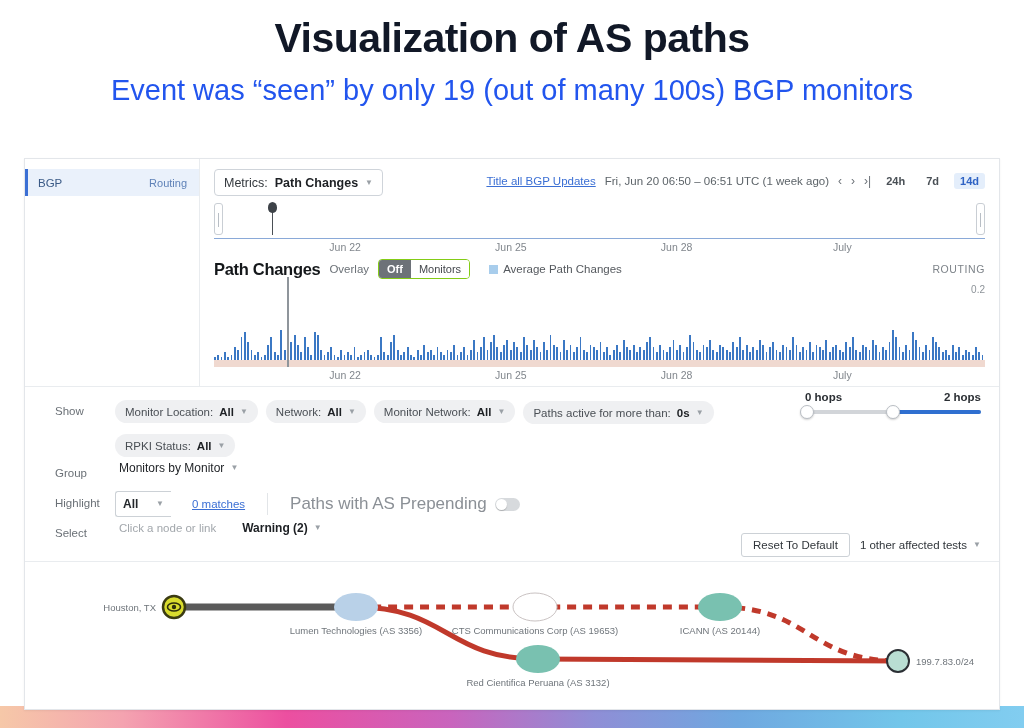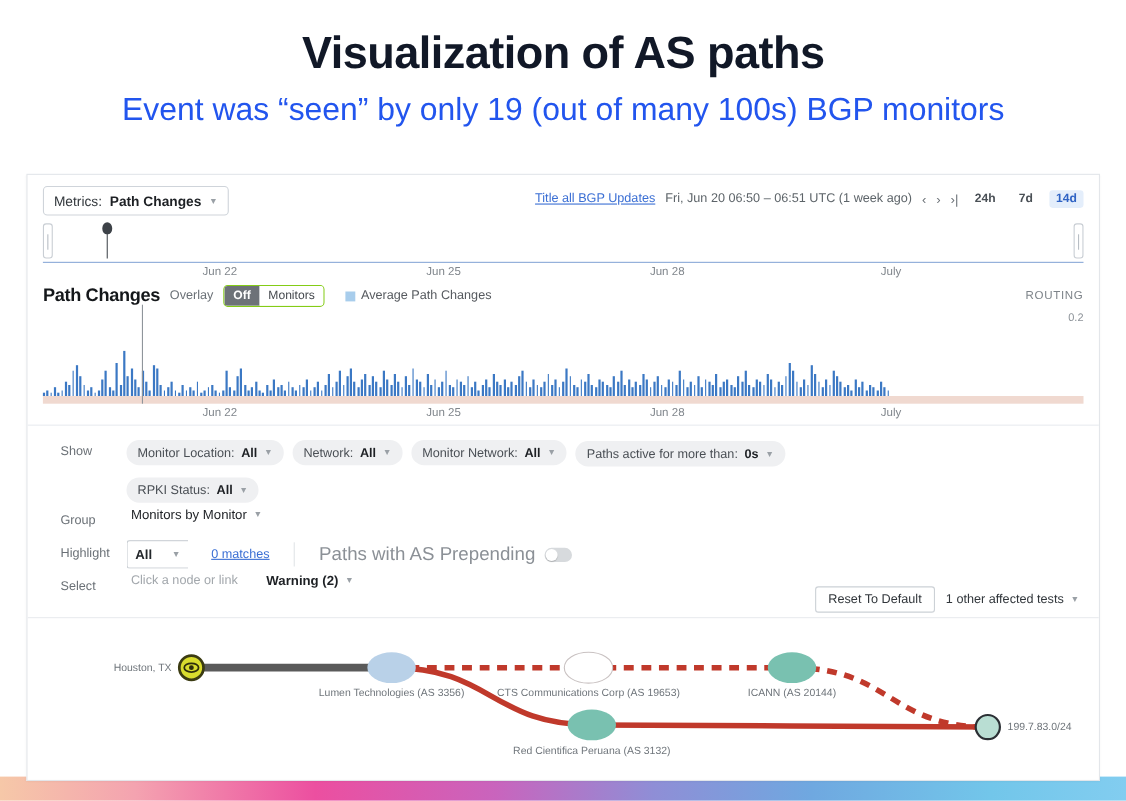--- a/index.html
+++ b/index.html
@@ -11,21 +11,21 @@
     overflow:hidden;
   }
 
   
   .slide-title{
     text-align:center;
     font-size:41px;
     font-weight:bold;
     color:#111827;
     letter-spacing:-0.5px;
-    padding-top:26px;
+    padding-top:16px;
     line-height:1.1;
   }
   .slide-sub{
     text-align:center;
     font-size:29px;
     color:#2255ee;
     font-weight:400;
     margin-top:14px;
     line-height:1.1;
   }
@@ -236,20 +236,26 @@
 
 <div class="slide-title">Visualization of AS paths</div>
 <div class="slide-sub">Event was “seen” by only 19 (out of many 100s) BGP monitors</div>
 
 <div class="grad-strip"></div>
 
 <div class="app">
 
   <div class="toprow">
 
+    <div class="sidebar">
+      <div class="side-item">
+        <span class="lbl">BGP</span>
+        <span class="tag">Routing</span>
+      </div>
+    </div>
 
     <div class="chartpanel">
 
       <div class="metrics-btn">
         <span>Metrics:</span>
         <b>Path Changes</b>
         <span class="caret">▼</span>
       </div>
 
       <div class="head-right">
@@ -538,20 +544,31 @@
         <span style="left:81.5%">July</span>
       </div>
 
     </div>
   </div>
 
   <div class="hdivider"></div>
 
   <div class="filters">
 
+    <div class="hops">
+      <div class="lbls">
+        <span>0 hops</span>
+        <span>2 hops</span>
+      </div>
+      <div class="track">
+        <div class="fill"></div>
+        <div class="knob k1"></div>
+        <div class="knob k2"></div>
+      </div>
+    </div>
 
     <div class="frow">
       <div class="flabel">Show</div>
       <div class="fbody" style="max-width:700px">
         <span class="chip">
           <span>Monitor Location:</span>
           <b>All</b>
           <span class="caret">▼</span>
         </span>
         <span class="chip">

